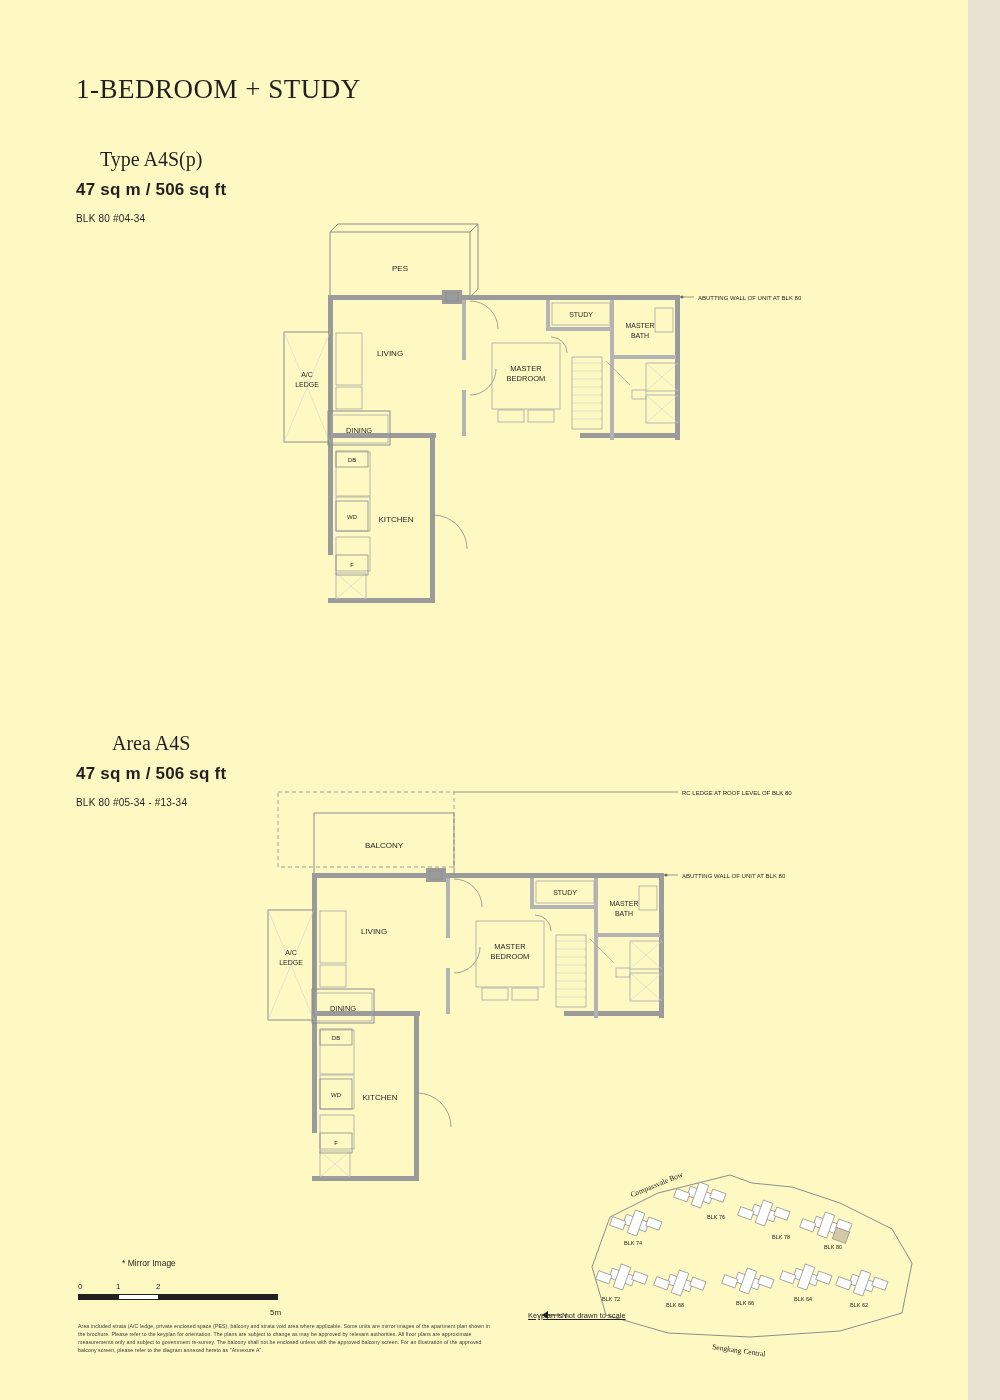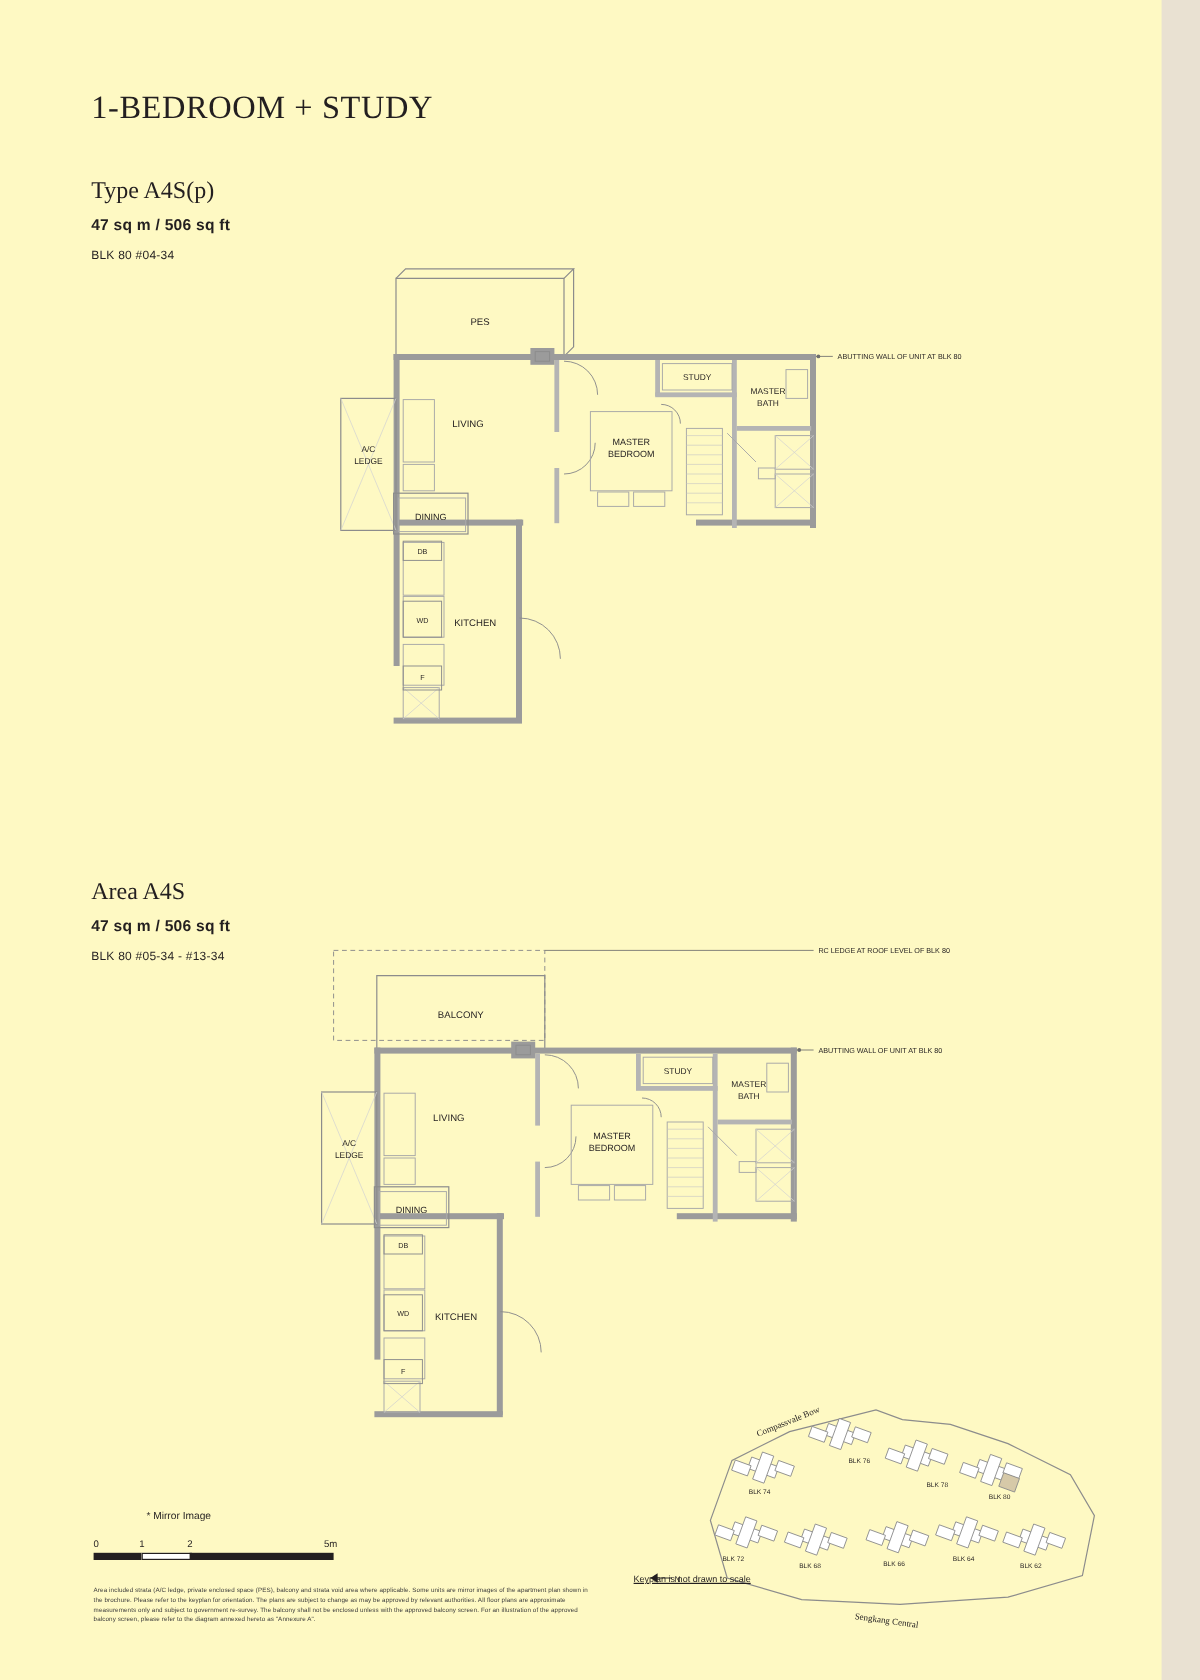--- a/index.html
+++ b/index.html
@@ -41,23 +41,24 @@
   }
 
   
   .unit-head { position: absolute; }
   .unit-type {
     font-family: "Liberation Serif", serif;
     font-size: 20px;
     color: #231f20;
     margin: 0 0 9px 0;
     font-weight: 400;
+    text-align: center;
   }
   .unit-area {
-    font-size: 13px;
+    font-size: 17px;
     font-weight: bold;
     color: #231f20;
     margin: 0 0 13px 0;
     letter-spacing: 0.2px;
   }
   .unit-blk {
     font-size: 10px;
     color: #231f20;
     letter-spacing: 0.2px;
   }
@@ -381,21 +382,21 @@
     </svg>
   </div>
 
   <div class="mirror-note">* Mirror Image</div>
 
   <div class="scalebar">
     <div class="nums">
       <span style="left:0px;">0</span>
       <span style="left:38px;">1</span>
       <span style="left:78px;">2</span>
-      <span style="left:192px;">5m</span>
+      <span style="left:192px;margin-top:26px;">5m</span>
     </div>
     <div class="bar">
       <i style="left:0px;width:40px;background:#231f20;"></i>
       <i style="left:40px;width:40px;background:#ffffff;border:1px solid #231f20;height:4px;"></i>
       <i style="left:80px;width:120px;background:#231f20;"></i>
     </div>
   </div>
 
   <div class="disclaimer">Area included strata (A/C ledge, private enclosed space (PES), balcony and strata void area where applicable. Some units are mirror images of the apartment plan shown in the brochure.  Please refer to the keyplan for orientation.  The plans are subject to change as may be approved by relevant authorities.  All floor plans are approximate measurements only and subject to government re-survey.  The balcony shall not be enclosed unless with the approved balcony screen.  For an illustration of the approved balcony screen, please refer to the diagram annexed hereto as "Annexure A".</div>
 

